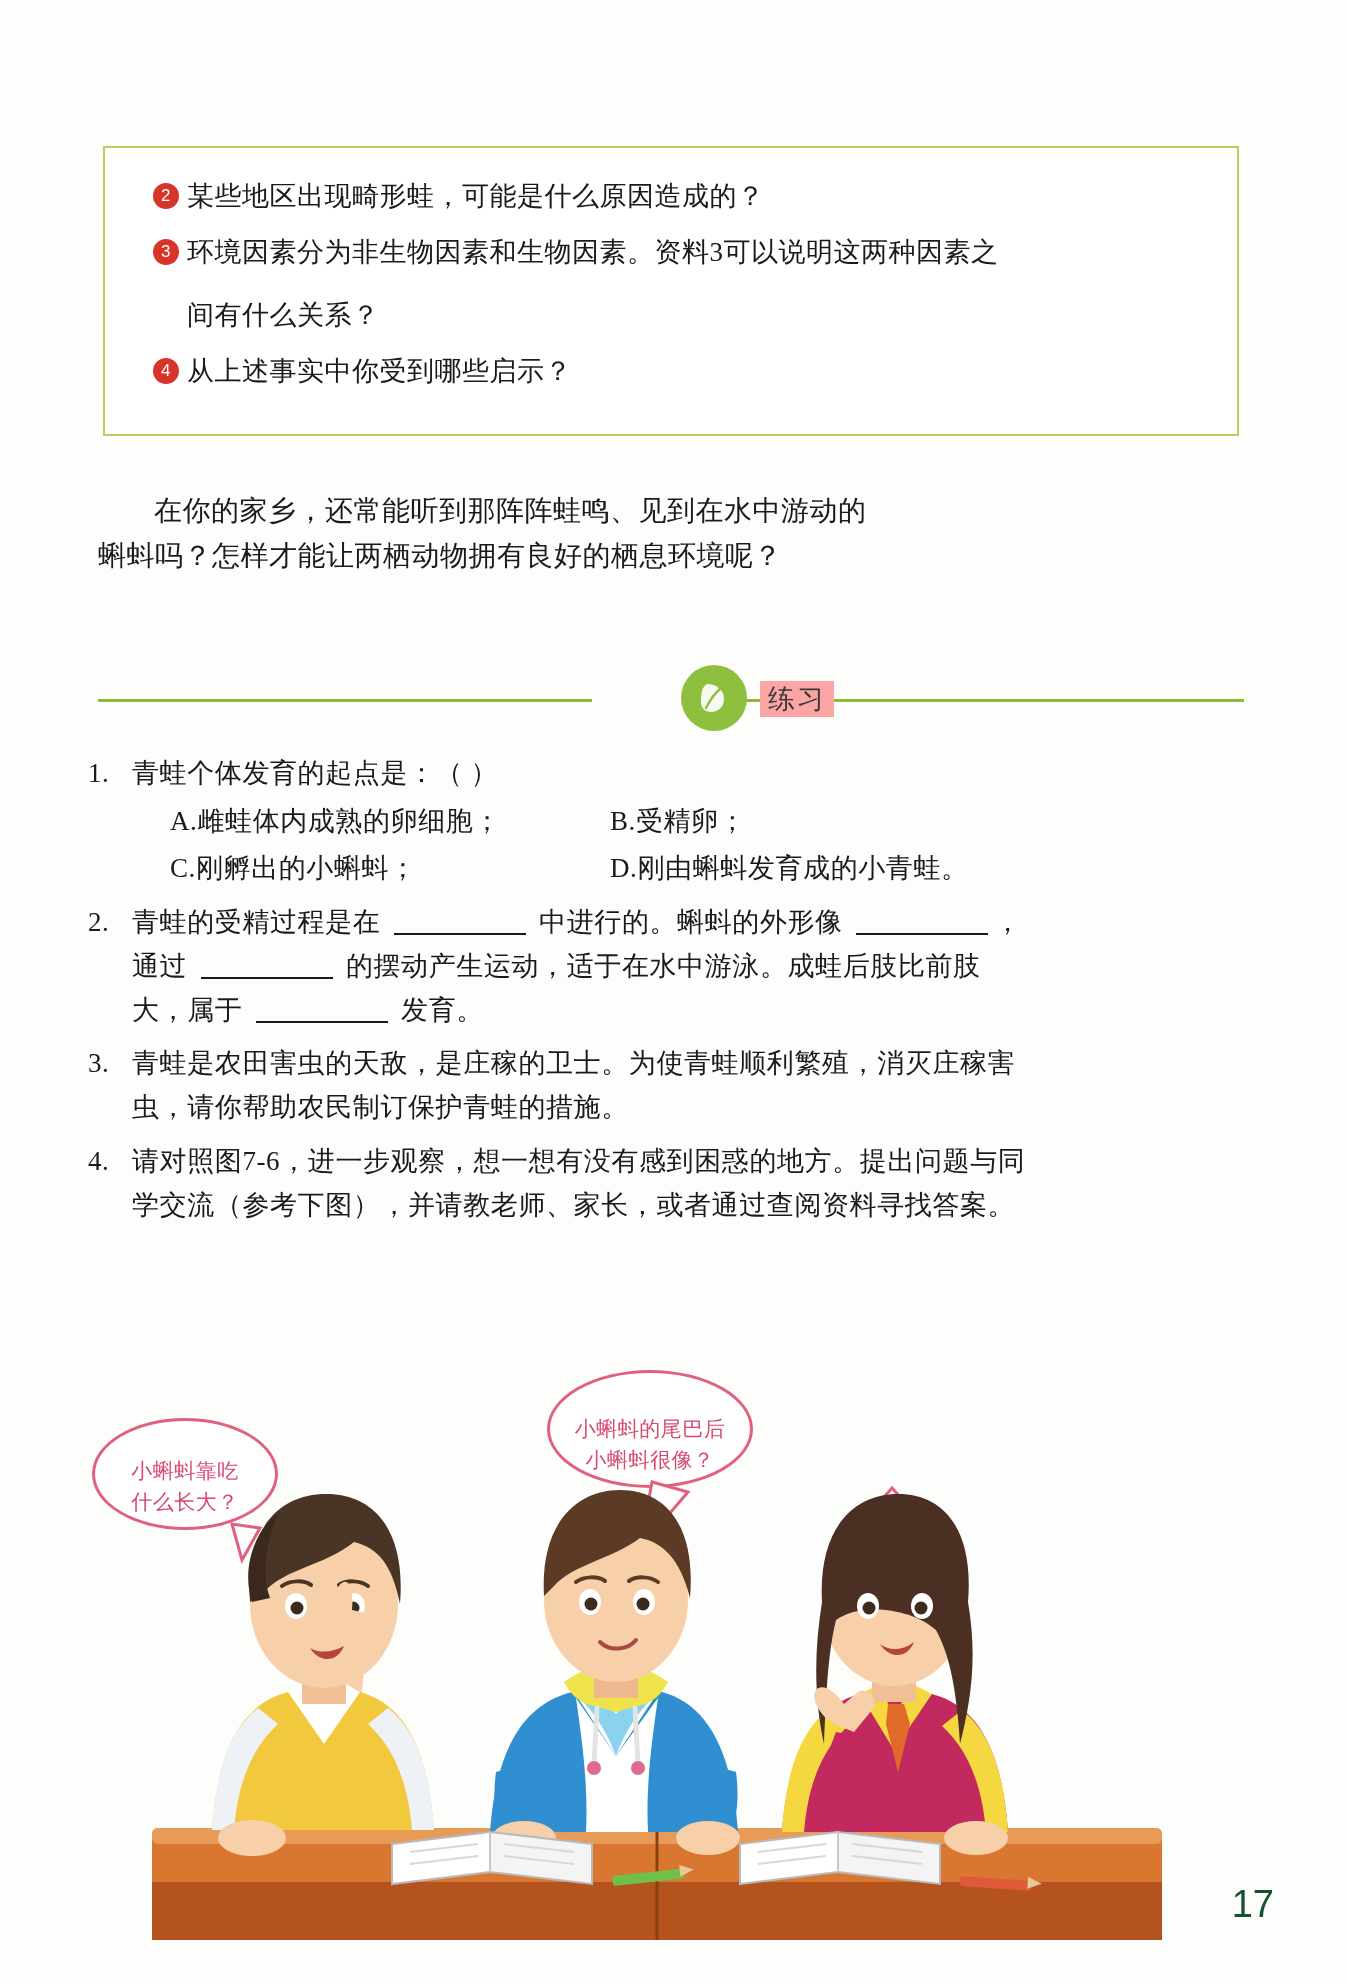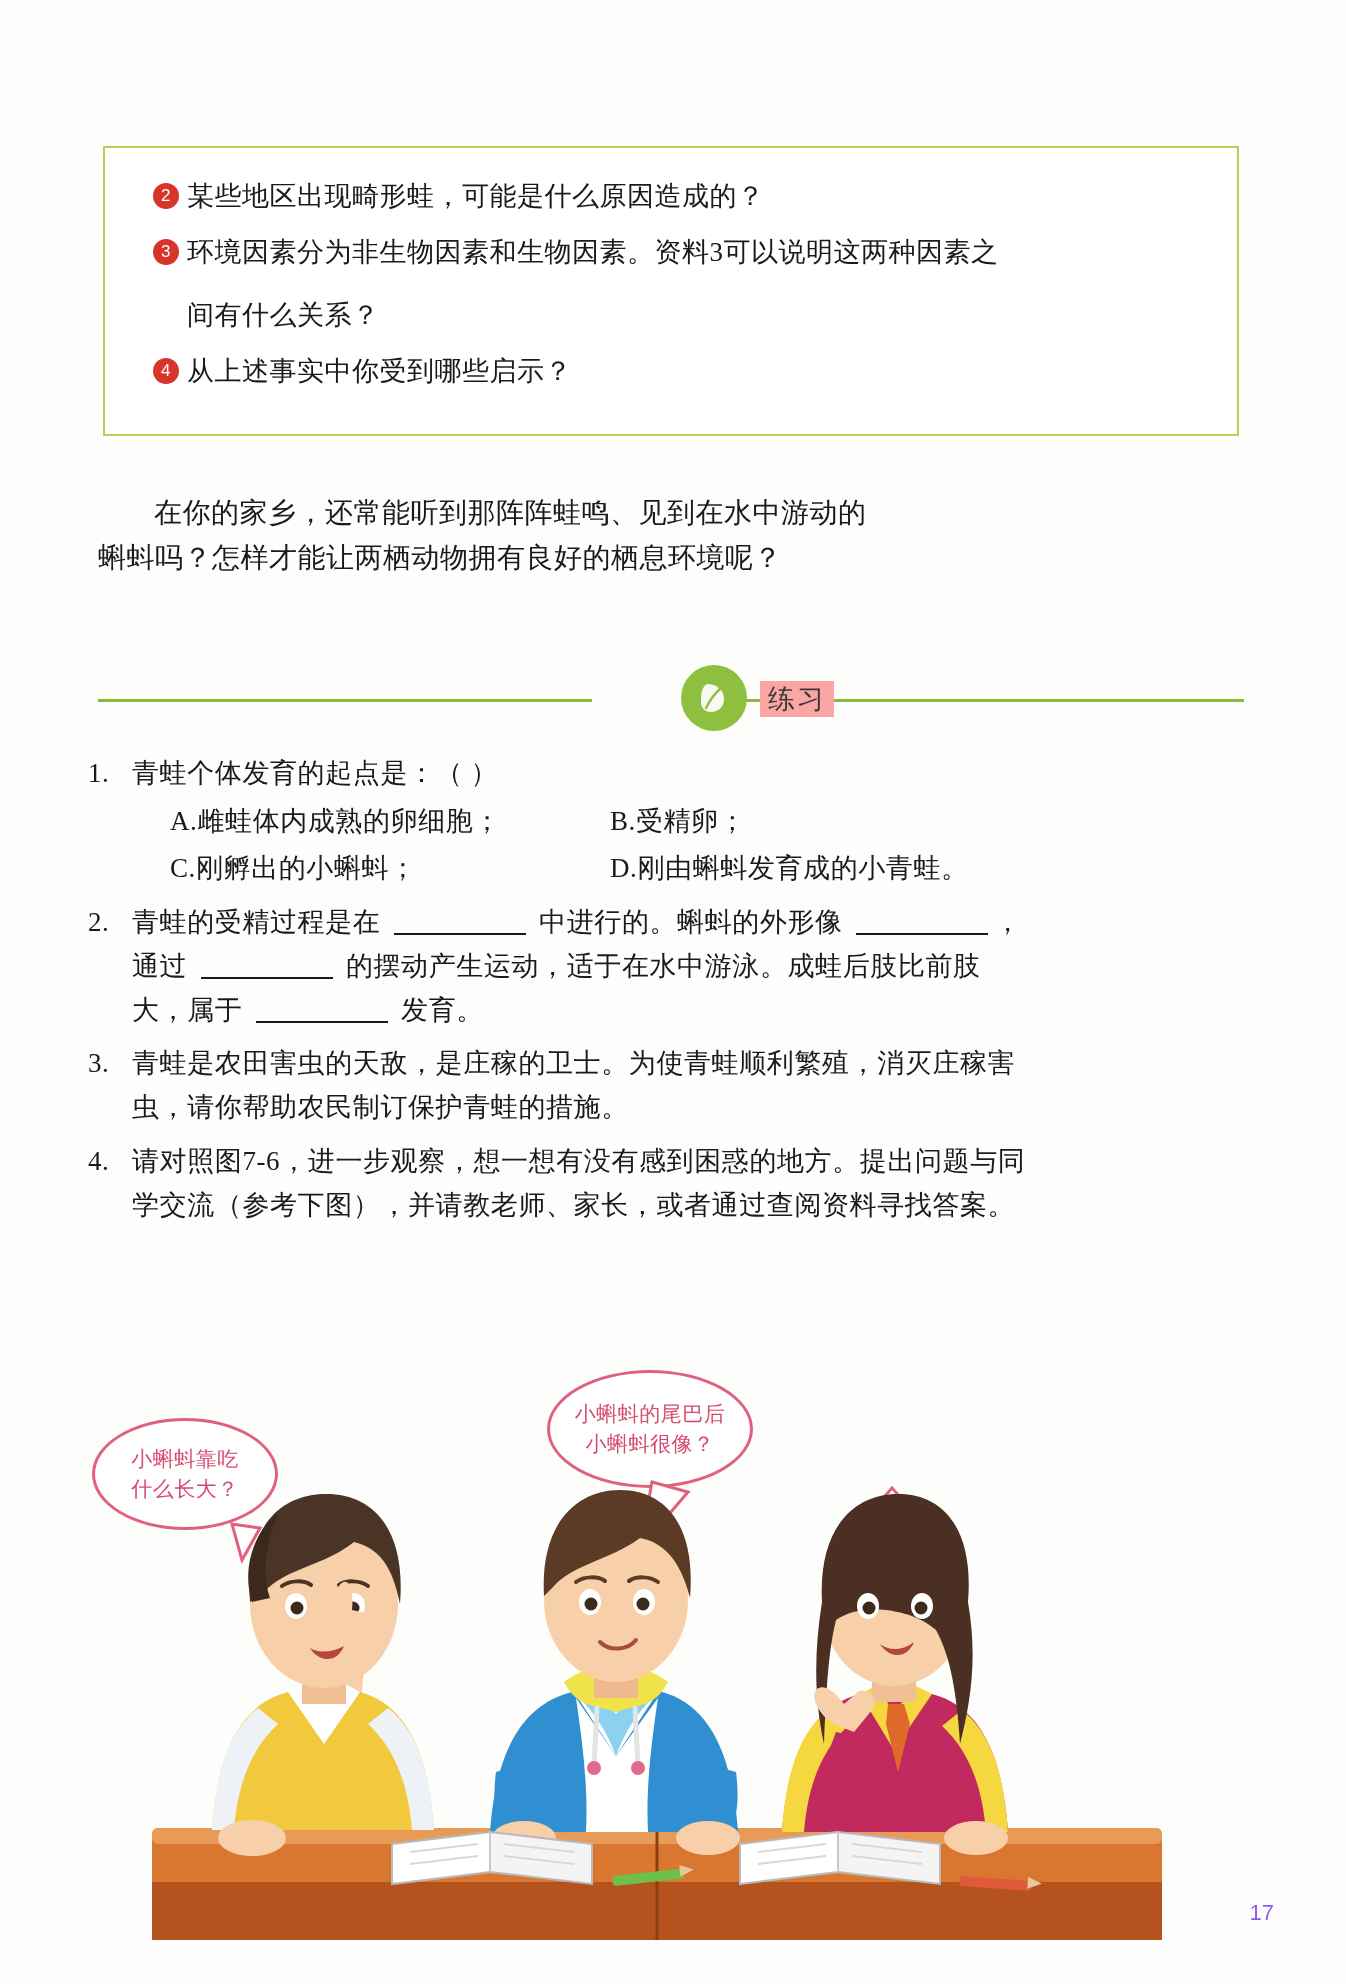--- a/index.html
+++ b/index.html
@@ -69,20 +69,21 @@
 
   
   .lead-para {
     position: absolute;
     left: 98px;
     top: 490px;
     width: 790px;
     font-size: 28px;
     line-height: 1.62;
     letter-spacing: 0.5px;
+    font-family: Liberation Mono, monospace;
   }
   .lead-para p { margin: 0; text-indent: 56px; }
 
   
   .exercise-head {
     position: absolute;
     left: 98px;
     top: 665px;
     width: 1146px;
     height: 70px;
@@ -169,38 +170,38 @@
   .bubble {
     position: absolute;
     border: 3px solid #e0607f;
     border-radius: 50%;
     background: #fff;
     color: #d64a6e;
     font-size: 21px;
     line-height: 1.45;
     text-align: center;
     display: flex;
-    align-items: center;
+    align-items: flex-end;
     justify-content: center;
     letter-spacing: 0.5px;
     padding: 10px 12px;
     box-sizing: border-box;
   }
   .bubble span { display: block; }
   .bubble-1 { left: 0px;   top: 66px;  width: 186px; height: 112px; }
   .bubble-2 { left: 455px; top: 18px;  width: 206px; height: 118px; }
   .bubble-3 { left: 760px; top: 20px;  width: 194px; height: 126px; }
 
   .page-number {
     position: absolute;
     right: 72px;
     bottom: 58px;
-    font-size: 22px;
+    font-size: 38px;
     font-family: "Liberation Sans", sans-serif;
-    color: #8b5cf6;
+    color: #14532d;
     margin-left: 16px;
   }
 </style>
 </head>
 <body>
 
 <div class="page">
 
   <div class="question-box">
     <div class="qbox-inner">

